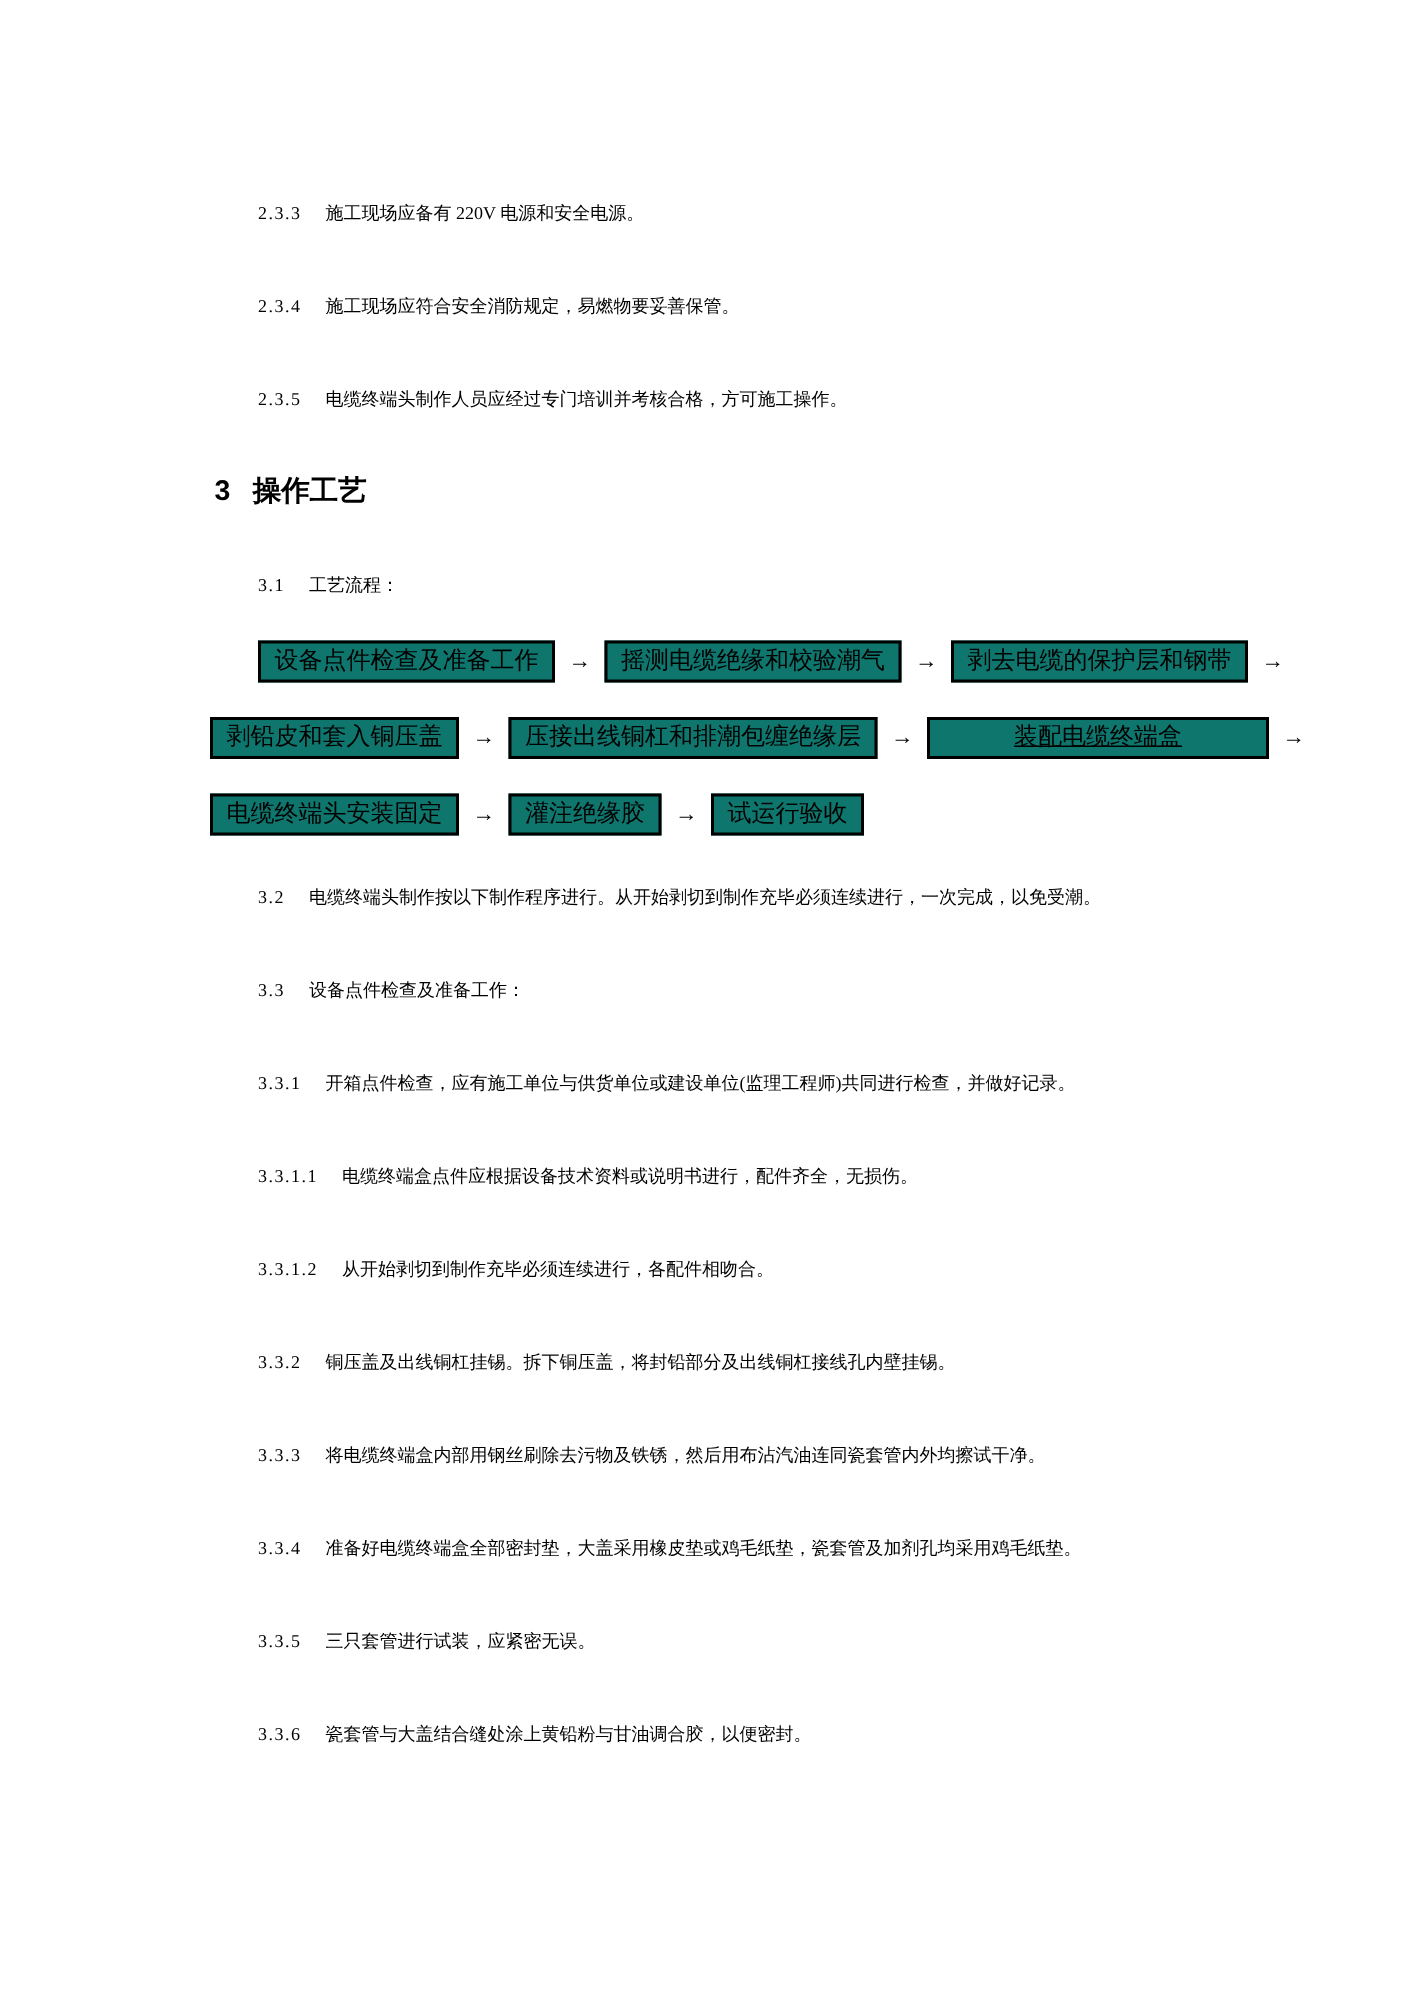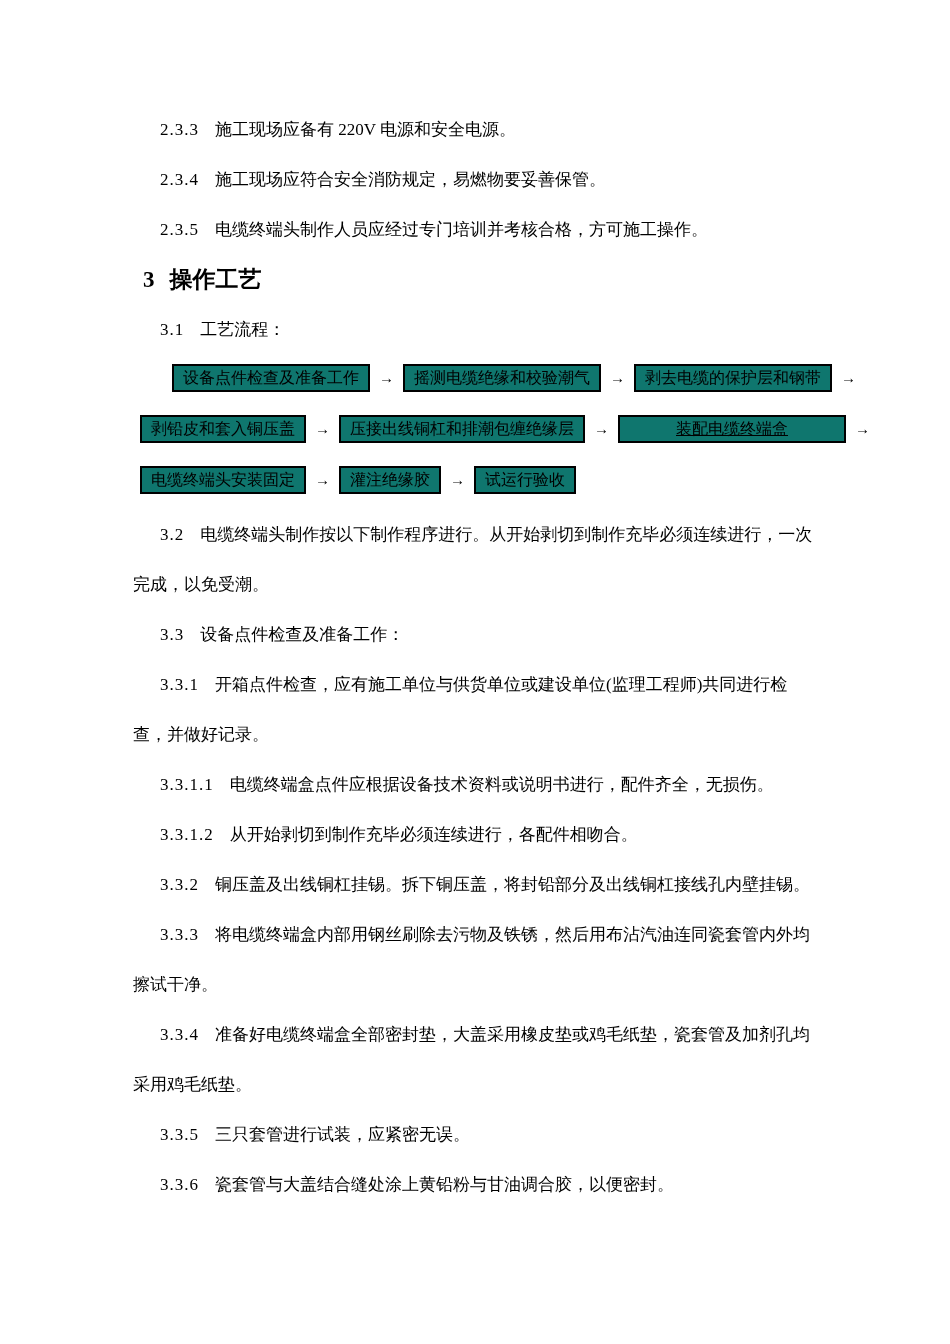--- a/index.html
+++ b/index.html
@@ -11,36 +11,36 @@
     width: 950px;
     height: 1344px;
     overflow: hidden;
     color: #000000;
     font-family: "Liberation Serif", serif;
   }
   .doc {
     padding: 105px 133px 0 133px;
   }
   .para {
-    margin: 0;
-    font-size: 17px;
+    margin: 12px;
+    font-size: 12px;
     line-height: 50px;
     text-indent: 27px;
     text-align: left;
   }
   .num {
     margin-right: 16px;
     letter-spacing: 1px;
     white-space: nowrap;
   }
   .heading {
     margin: 0;
-    font-family: Liberation Serif, serif;
+    font-family: Liberation Sans, sans-serif;
     font-weight: bold;
-    font-size: 23px;
+    font-size: 19px;
     line-height: 50px;
     text-indent: 10px;
   }
   .heading .num {
     margin-right: 15px;
     letter-spacing: 0;
   }
   
   .flow {
     margin: 9px 0 15px 0;

